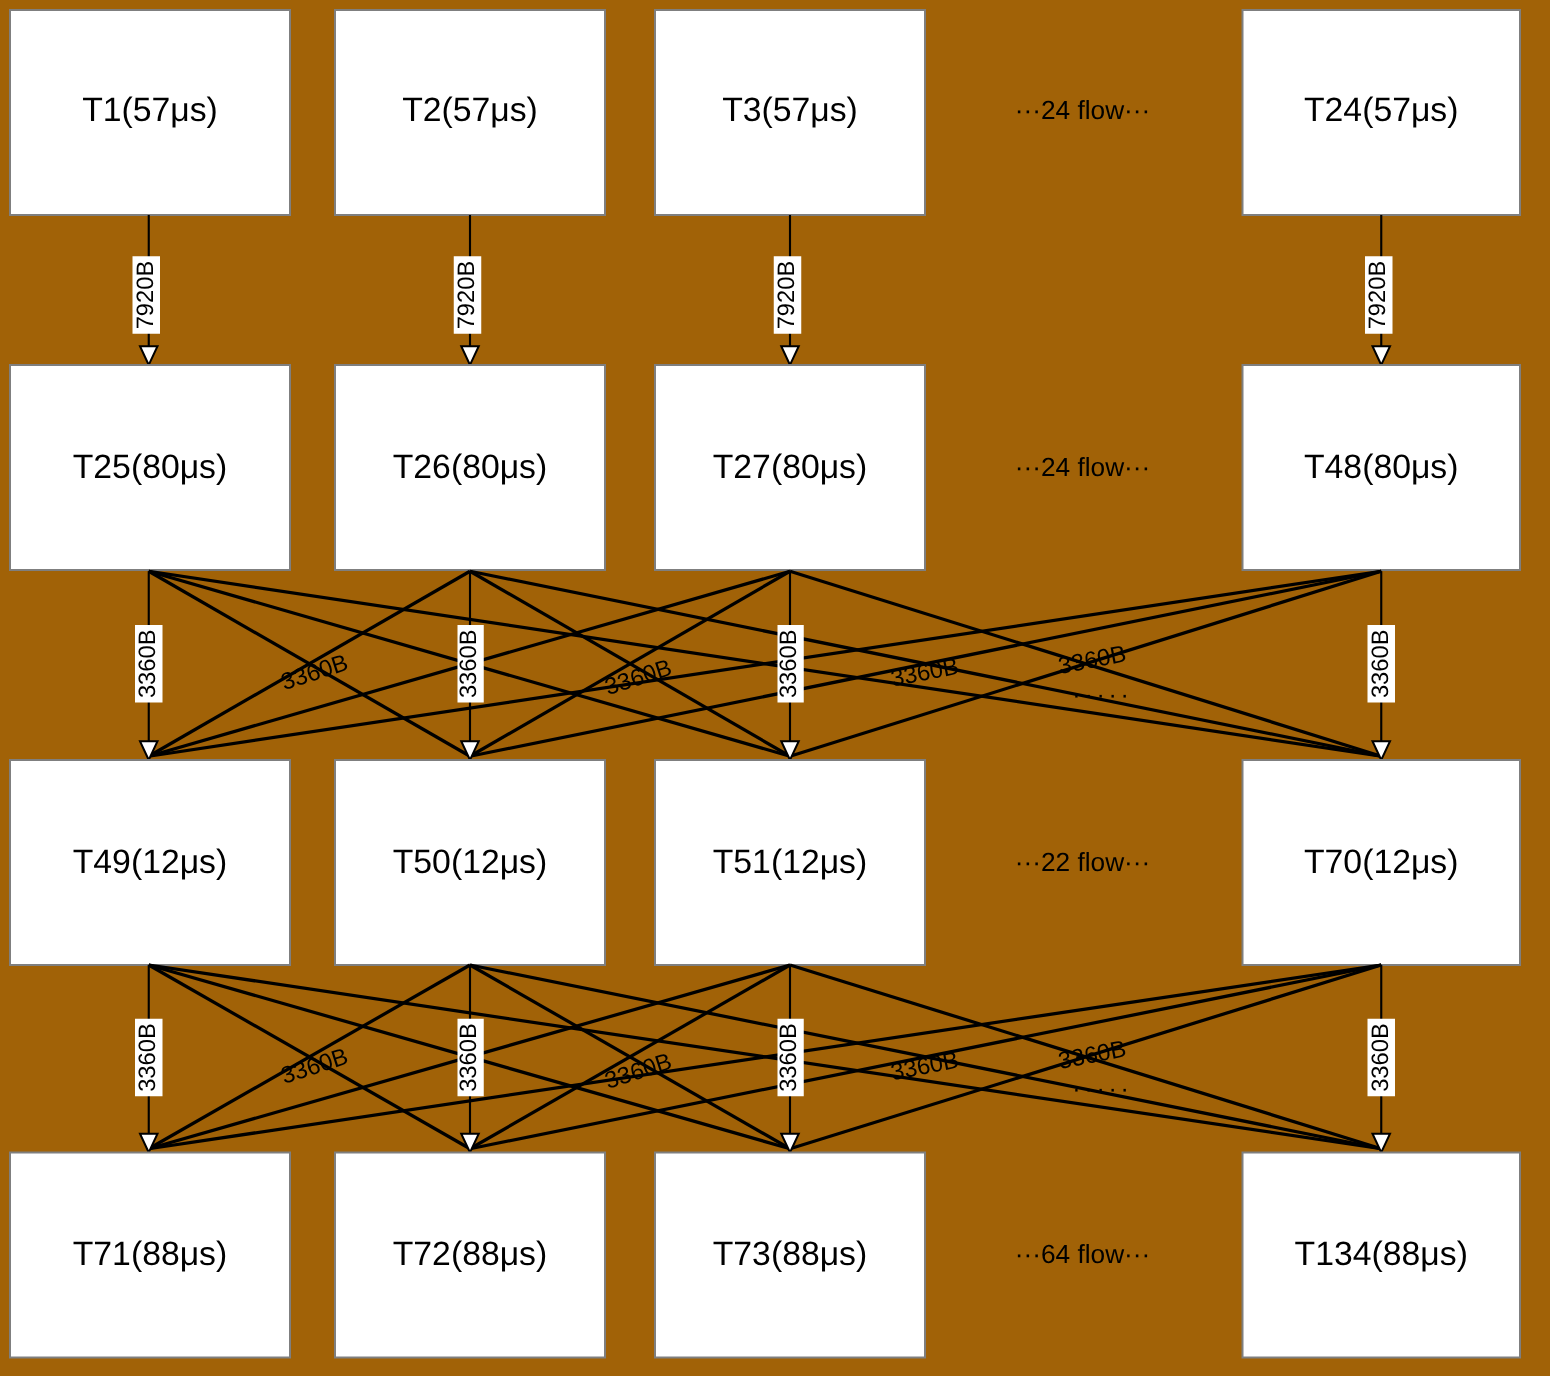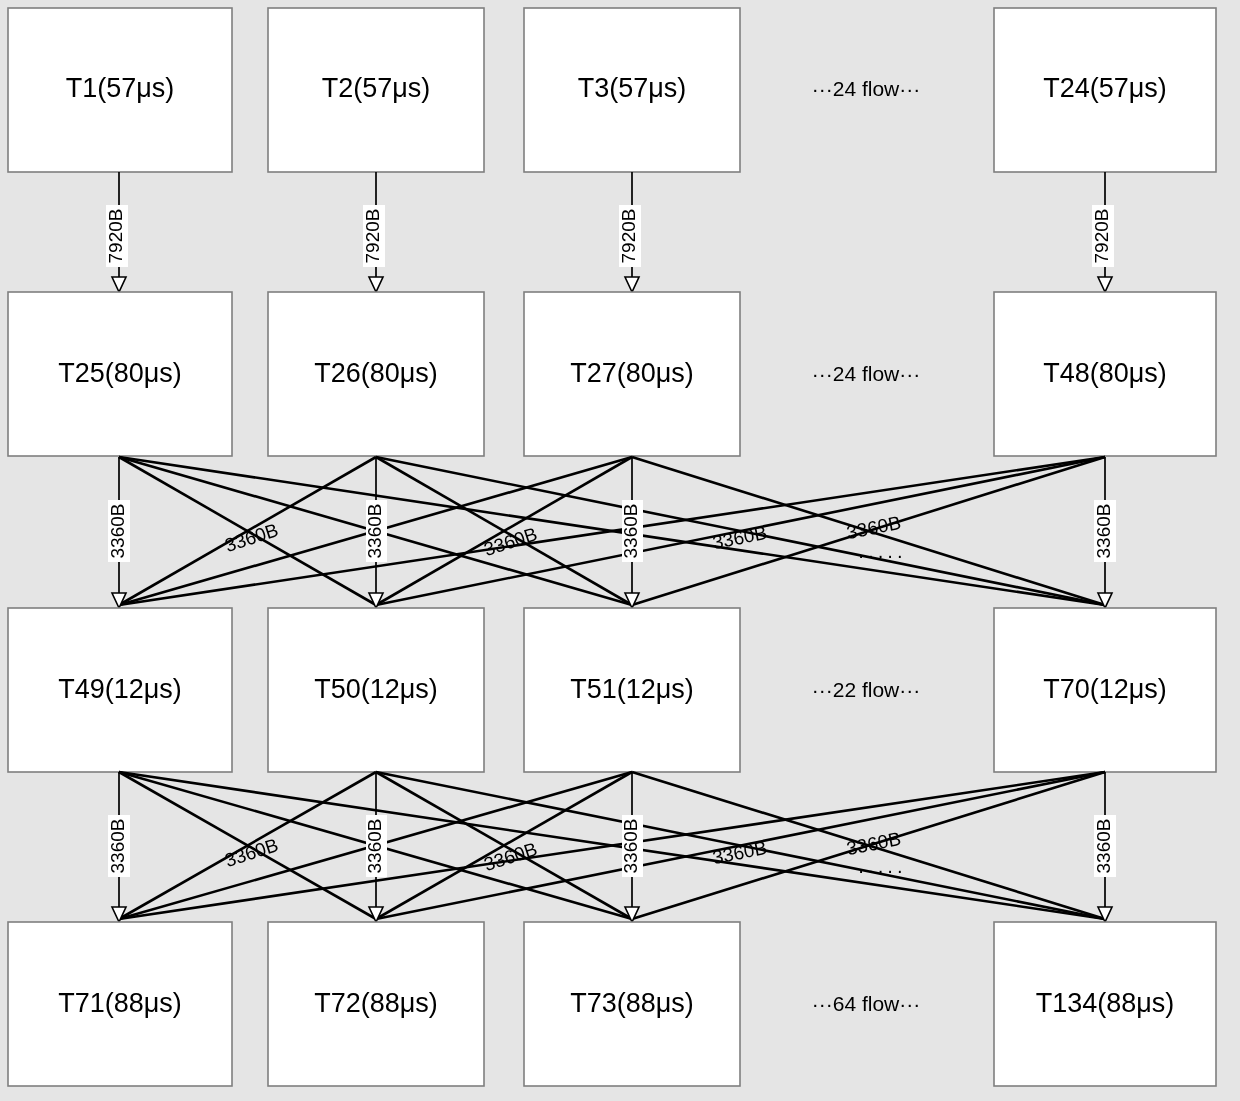--- a/index.html
+++ b/index.html
@@ -2,21 +2,21 @@
 <html><head>
 <meta charset="utf-8">
 <style>
   html,body{margin:0;padding:0;background:#ffffff;}
   body{
     width:1240px;height:1101px;
     font-family:"Liberation Sans", sans-serif;
     color:#000000;
     overflow:hidden;
   }
-  #stage{position:relative;width:1240px;height:1101px;background:#e5e5e5;}
+  #stage{position:relative;width:1240px;height:1101px;background:#a16207;}
   svg#diagram{position:absolute;left:0;top:0;width:1240px;height:1101px;display:block;}
   .node-rect{fill:#ffffff;stroke:#7f7f7f;stroke-width:1.6;}
   .node-label{
     font-family:"Liberation Sans", sans-serif;
     font-size:27px;
     fill:#000000;
     text-anchor:middle;
     dominant-baseline:middle;
   }
   .flow-label{

